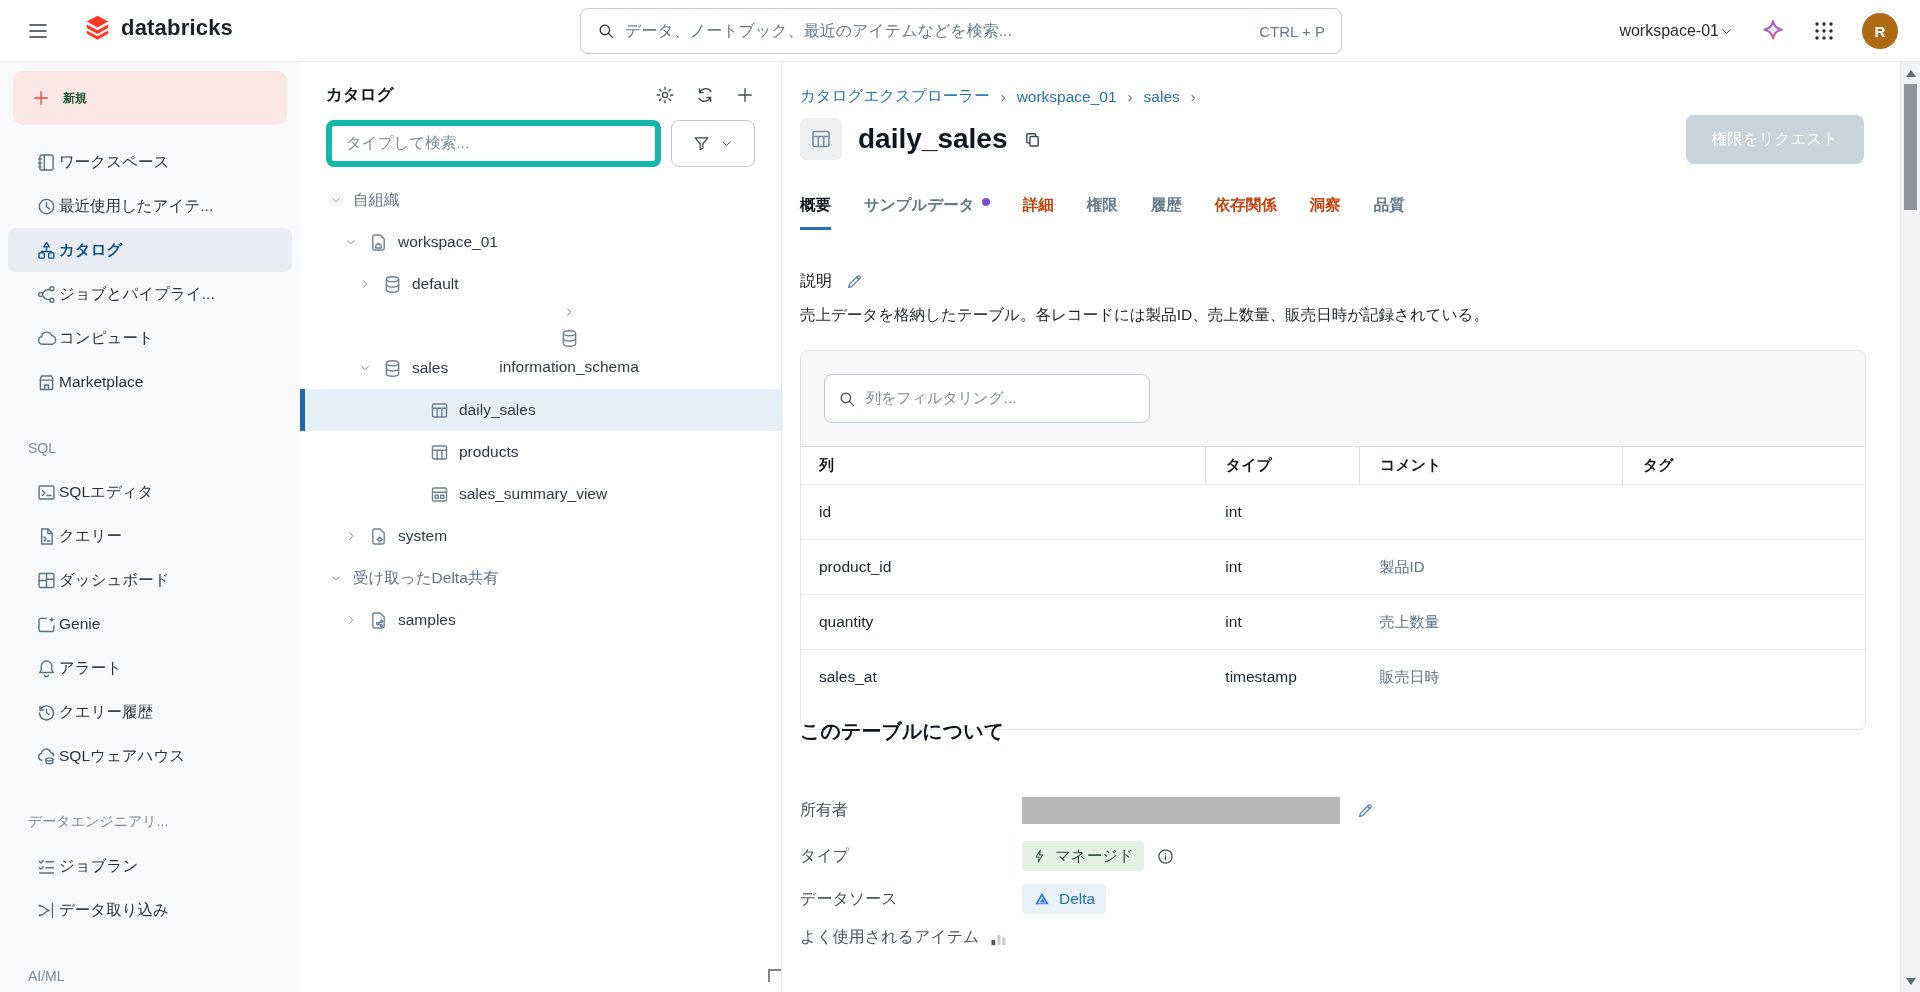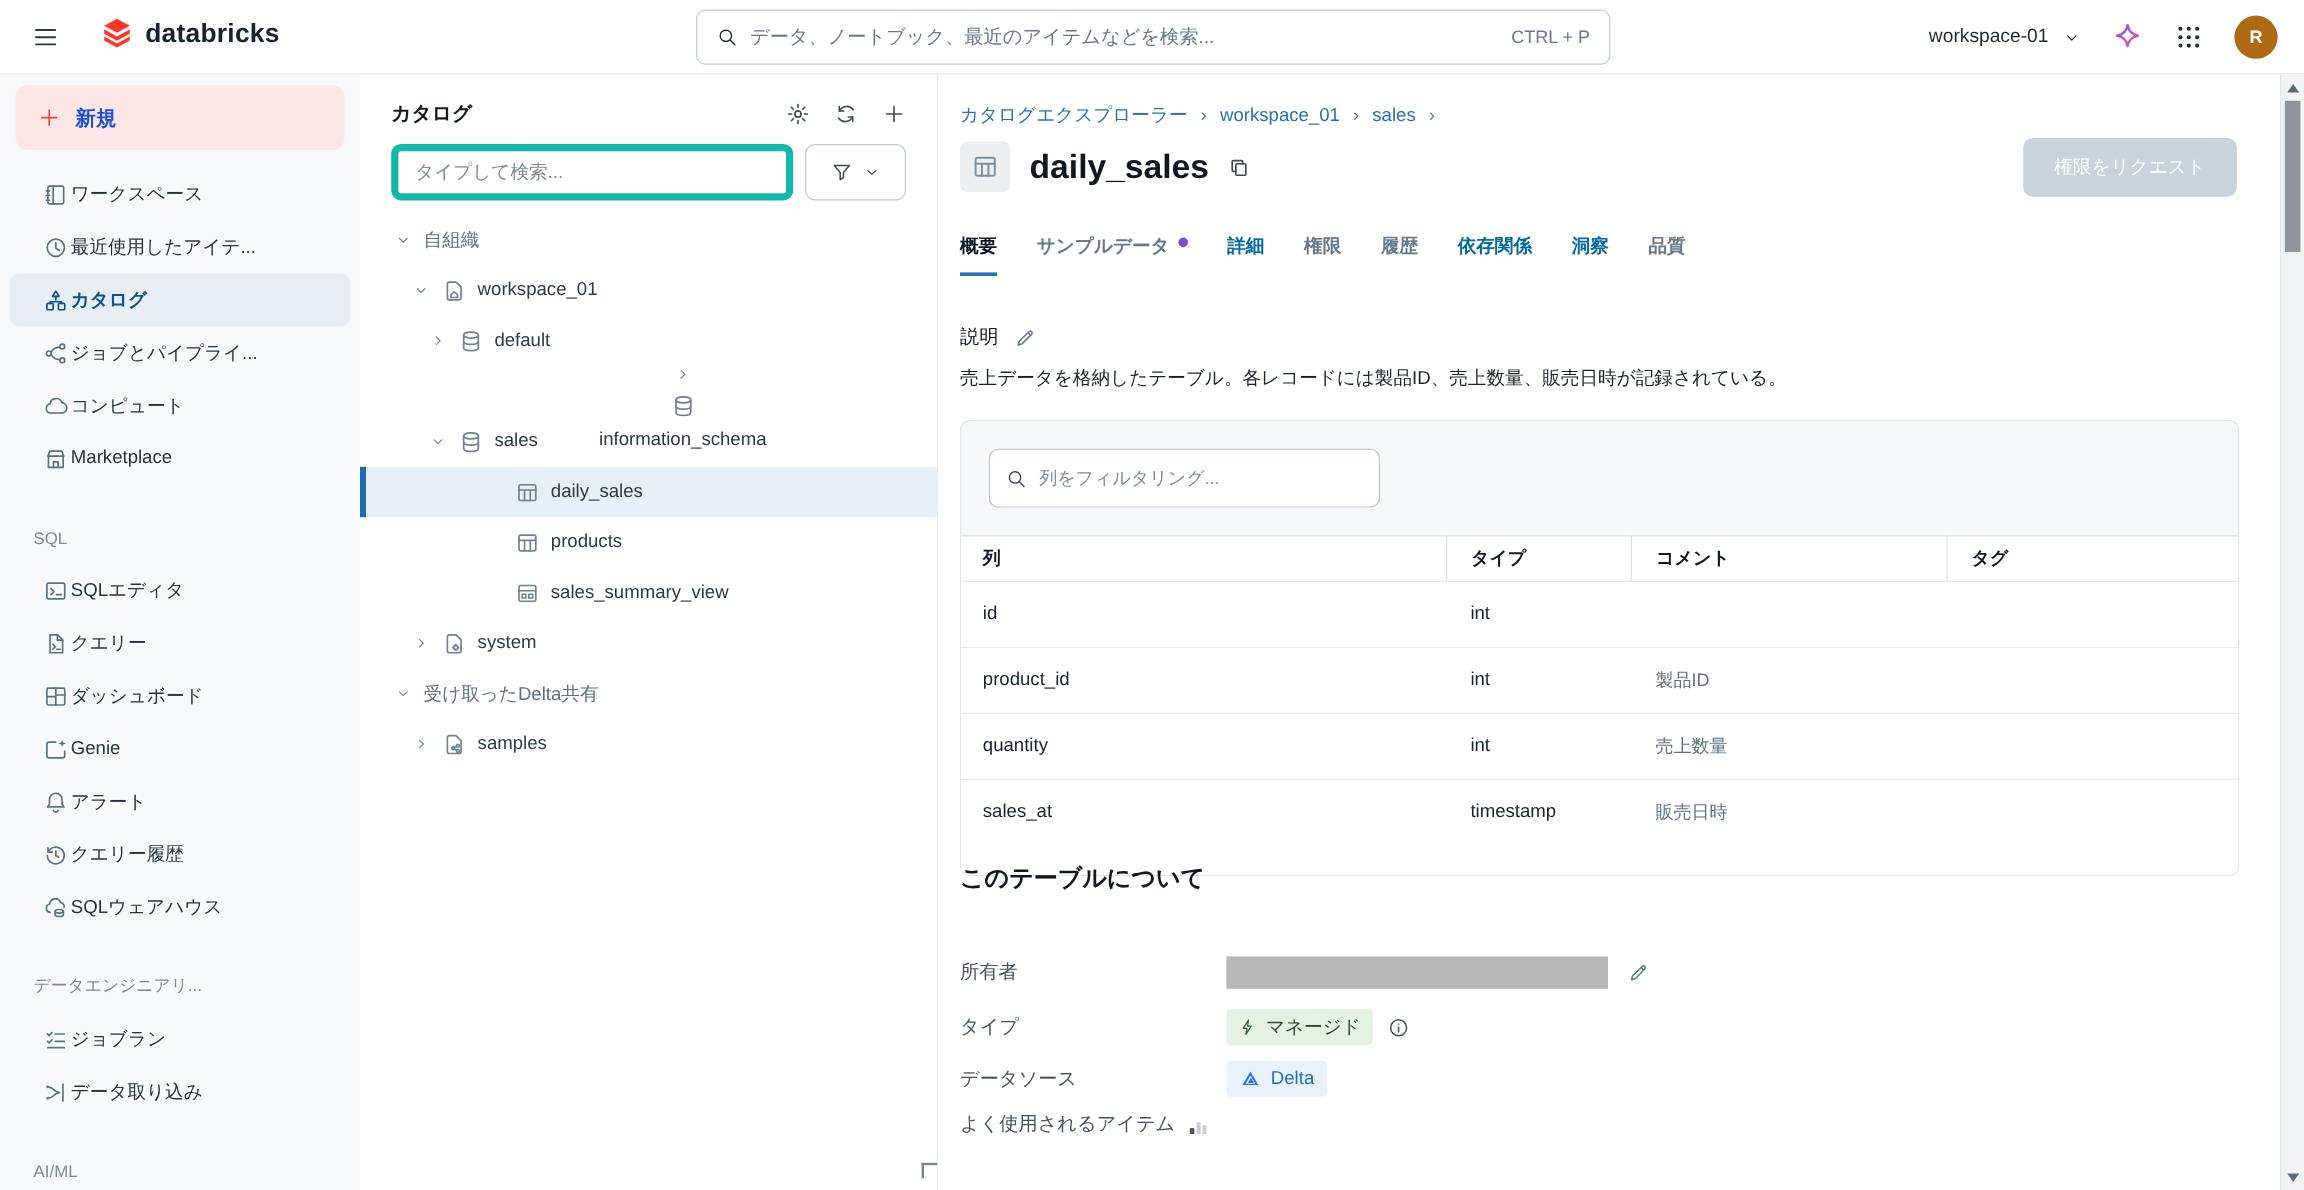--- a/index.html
+++ b/index.html
@@ -17,30 +17,30 @@
             border-bottom:1px solid #e8ebee; z-index:5; }
   .hamburger { position:absolute; left:26px; top:19px; color:#2c3a45; cursor:pointer; }
   .logo { position:absolute; left:84px; top:14px; display:flex; align-items:center; gap:10px; }
   .logo-text { font-size:22px; font-weight:700; color:#16222c; letter-spacing:.2px; }
   .searchbox { position:absolute; left:580px; top:8px; width:762px; height:46px;
                border:1px solid #c2cdd7; border-radius:8px; display:flex; align-items:center;
                padding:0 16px; gap:10px; background:#fff; }
   .searchbox .ph { flex:1; font-size:16px; color:#66798a; white-space:nowrap; overflow:hidden; }
   .searchbox .kbd { font-size:15px; color:#66798a; }
   .top-right { position:absolute; right:22px; top:0; height:62px; display:flex; align-items:center; gap:26px; }
-  .ws-switch { display:flex; align-items:center; gap:12px; font-size:16px; color:#1f2a33; cursor:pointer; }
+  .ws-switch { display:flex; align-items:center; gap:0; font-size:16px; color:#1f2a33; cursor:pointer; }
   .avatar { width:36px; height:36px; border-radius:50%; background:#ad6a13; color:#fff;
             display:flex; align-items:center; justify-content:center; font-size:15px; font-weight:700; }
 
   
   .sidebar { position:absolute; left:0; top:62px; width:300px; height:930px; background:#f8f9fb; }
   .new-btn { margin:9px 13px 0 13px; height:54px; width:274px; background:#fbe7e5; border-radius:10px;
              display:flex; align-items:center; gap:12px; padding:0 18px; cursor:pointer; }
   .new-btn .plus { color:#e8463c; }
-  .new-btn .lbl { font-size:17px; font-weight:700; color:#1d4ed8; }
+  .new-btn .lbl { font-size:12px; font-weight:700; color:#14532d; }
   .navlist { padding-top:15px; }
   .nav-item { height:44px; display:flex; align-items:center; gap:2px; padding:0 12px 0 28px;
               font-size:15.5px; color:#26333d; cursor:pointer; margin:0 8px; border-radius:8px; }
   .nav-item .ic { color:#5b7282; }
   .nav-item.selected { background:#e7edf3; color:#0e538b; font-weight:700; }
   .nav-item.selected .ic { color:#0e538b; }
   .nav-section { height:44px; margin-top:22px; display:flex; align-items:center; padding-left:28px;
                  font-size:14px; color:#7b8a96; }
 
   
@@ -79,21 +79,21 @@
   .title-row { position:absolute; left:18px; top:56px; display:flex; align-items:center; }
   .title-icon { width:42px; height:42px; background:#edeff1; border-radius:6px; display:flex;
                 align-items:center; justify-content:center; color:#7d8fa0; }
   .page-title { margin-left:16px; font-size:28px; font-weight:700; color:#0f1720; }
   .copy-btn { margin-left:15px; color:#3b4a54; cursor:pointer; }
   .req-btn { position:absolute; right:36px; top:53px; height:49px; padding:0 26px; background:#c9d3dc;
              color:#fff; font-size:15.5px; border:none; border-radius:8px; cursor:pointer; }
   .tabs { position:absolute; left:18px; top:133px; display:flex; gap:33px; height:42px; align-items:flex-start; }
   .tab { position:relative; font-size:15.5px; font-weight:700; padding-bottom:14px; cursor:pointer; display:flex; gap:7px; }
   .tab.muted { color:#667a89; }
-  .tab.dark { color:#0369a1; }
+  .tab.dark { color:#c2410c; }
   .tab.active { color:#0f1720; }
   .tab.active::after { content:""; position:absolute; left:0; right:0; bottom:0; height:3px; background:#2272b4; }
   .tab .dot { width:8px; height:8px; border-radius:50%; background:#7c4dcc; margin-top:3px; }
   .desc-head { position:absolute; left:18px; top:209px; display:flex; align-items:center; gap:13px; }
   .desc-head .lbl { font-size:16px; font-weight:400; color:#0f1720; }
   .desc-head .ic { color:#5b7c96; cursor:pointer; }
   .desc-text { position:absolute; left:18px; top:243px; font-size:15.5px; color:#1a2228; }
 
   .card { position:absolute; left:18px; top:288px; width:1066px; height:380px; background:#f7f8f9;
           border:1px solid #e2e6e9; border-radius:8px; overflow:hidden; }

